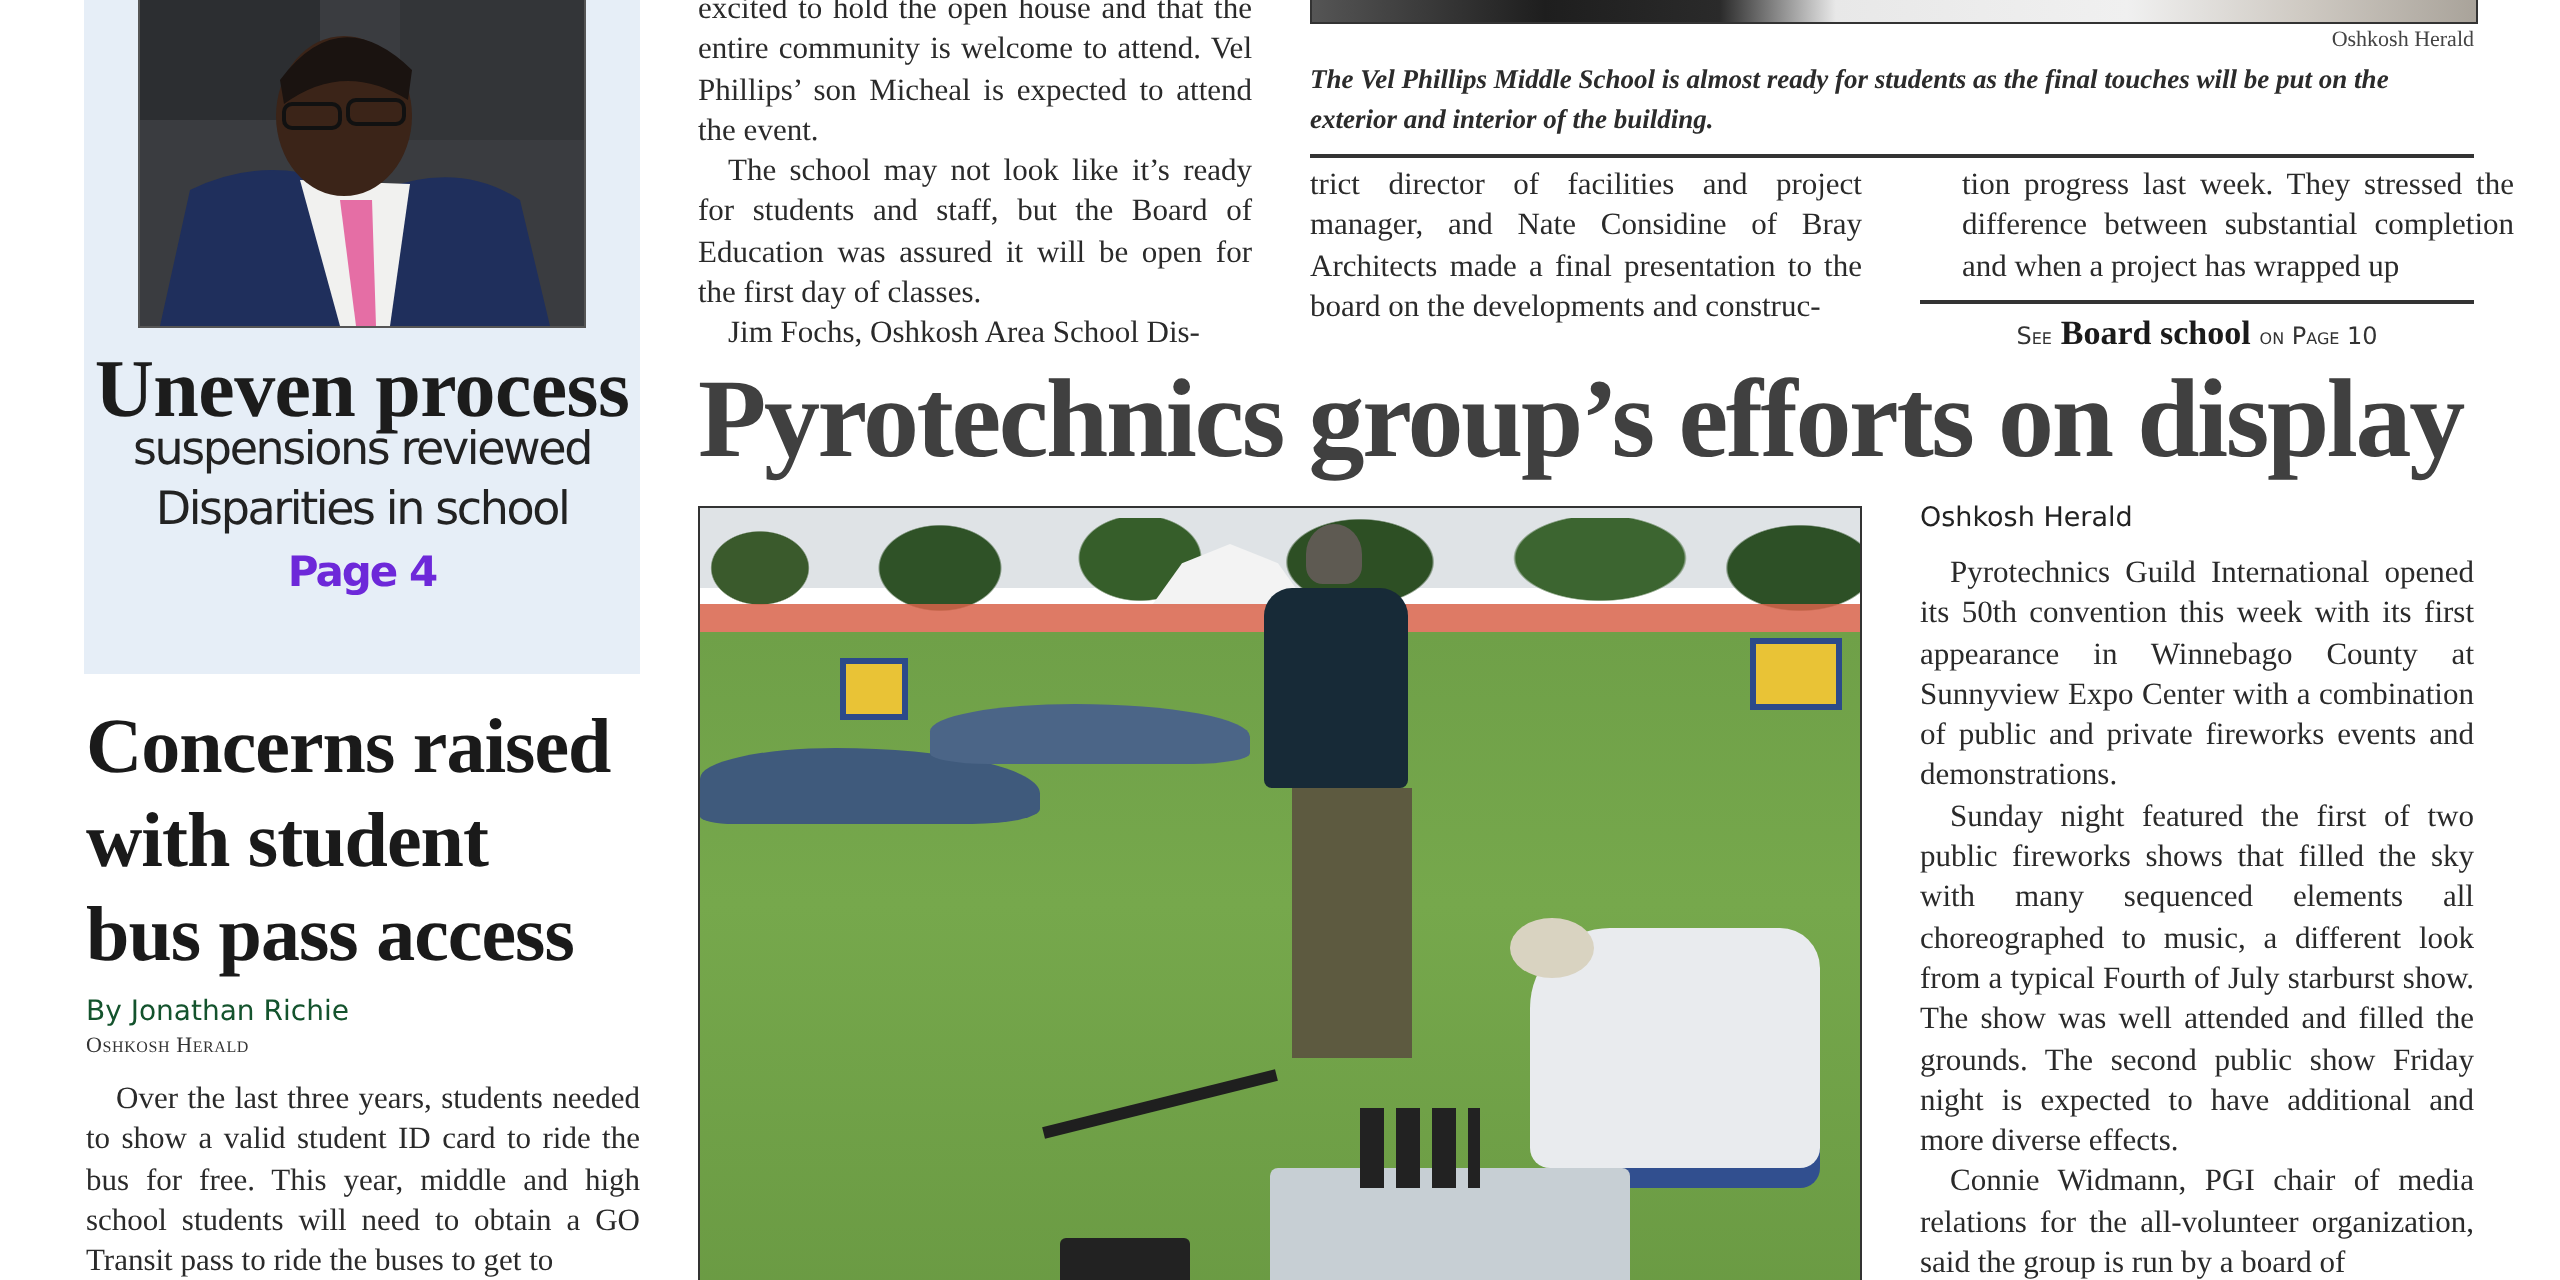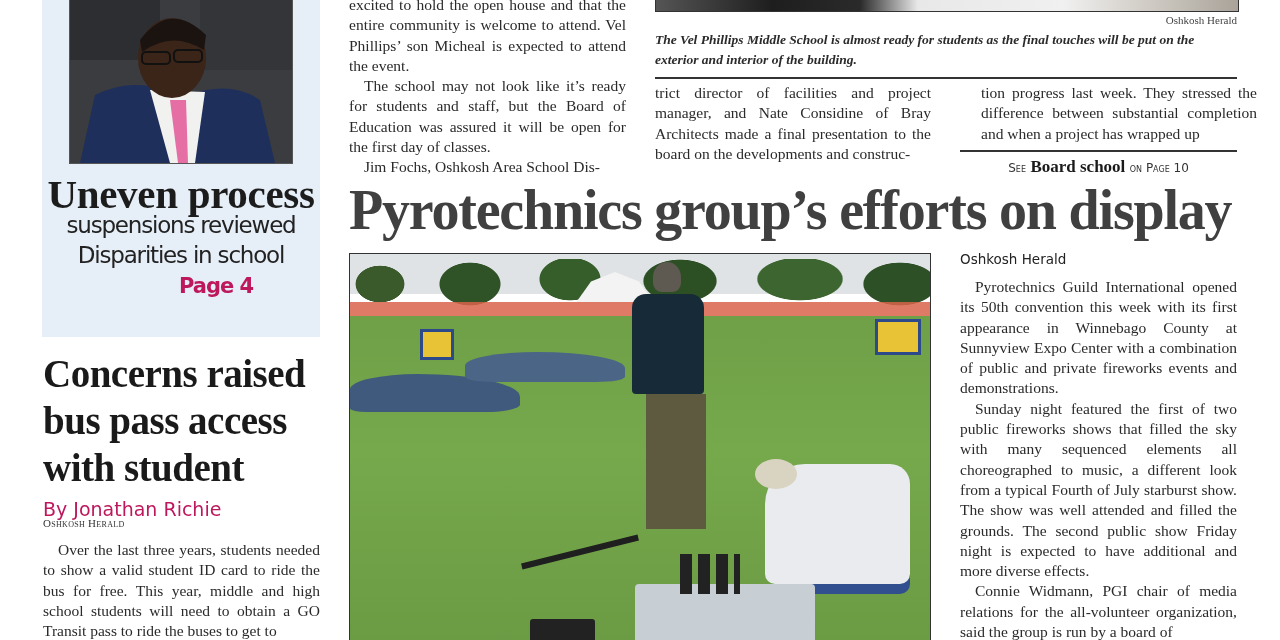--- a/index.html
+++ b/index.html
@@ -7,25 +7,25 @@
     width: 1280px; height: 640px; overflow: hidden; background: #ffffff; position: relative;
     font-family: "Liberation Serif", "DejaVu Serif", serif; color: #1e1e1e;
   }
   .abs { position: absolute; }
 
   
   .promo-box { left: 42px; top: 0; width: 278px; height: 337px; background: #e6eef7; }
   .promo-photo { left: 69px; top: 0; width: 222px; height: 163px; overflow: hidden; background: #3b3d42; border-bottom: 1px solid #555; border-left:1px solid #555; border-right:1px solid #555; }
   .promo-title { left: 42px; top: 170px; width: 278px; text-align: center; font-size: 41px; font-weight: bold; letter-spacing: -0.3px; color: #1c1c1c; }
   .promo-sub { left: 42px; top: 210px; width: 278px; text-align: center; font-family: "DejaVu Sans", sans-serif; font-size: 23px; line-height: 30px; color: #222; letter-spacing: -1.2px; transform-origin: center; }
-  .promo-page { left: 42px; top: 274px; width: 278px; text-align: center; font-family: "DejaVu Sans", sans-serif; font-size: 21px; font-weight: bold; letter-spacing: -1px; color: #be185d; padding-left: 35px; }
+  .promo-page { left: 42px; top: 274px; width: 278px; text-align: center; font-family: "DejaVu Sans", sans-serif; font-size: 21px; font-weight: bold; letter-spacing: -1px; color: #6d28d9; }
 
   
   .bus-headline { left: 43px; top: 350px; width: 290px; font-size: 39px; line-height: 47px; font-weight: bold; letter-spacing: -0.5px; color: #1a1a1a; }
-  .byline { left: 43px; top: 498px; font-family: "DejaVu Sans", sans-serif; font-size: 19px; color: #be185d; }
+  .byline { left: 43px; top: 498px; font-family: "DejaVu Sans", sans-serif; font-size: 14px; color: #14532d; }
   .outlet { left: 43px; top: 517px; font-size: 11px; font-variant: small-caps; letter-spacing: 0.3px; color: #333; }
   .body-text { font-size: 15.5px; line-height: 20.3px; color: #2a2a2a; text-align: justify; }
   .bus-body { left: 43px; top: 540px; width: 277px; }
   .para { text-indent: 15px; margin: 0; }
 
   
   .col-a { left: 349px; top: -5px; width: 277px; }
   .col-b { left: 655px; top: 83px; width: 276px; }
   .col-c { left: 960px; top: 83px; width: 276px; margin-left: 21px; }
 
@@ -95,22 +95,22 @@
 </div>
 <div class="abs promo-title">Uneven process</div>
 <div class="abs promo-sub">
   <div>suspensions reviewed</div>
   <div>Disparities in school</div>
 </div>
 <div class="abs promo-page">Page 4</div>
 
 <div class="abs bus-headline">
   <div>Concerns raised</div>
+  <div>with student</div>
   <div>bus pass access</div>
-  <div>with student</div>
 </div>
 <div class="abs byline">By Jonathan Richie</div>
 <div class="abs outlet">Oshkosh Herald</div>
 <div class="abs body-text bus-body">
   <p class="para">Over the last three years, students needed to show a valid student ID card to ride the bus for free. This year, middle and high school students will need to obtain a GO Transit pass to ride the buses to get to</p>
 </div>
 
 <div class="abs body-text col-a">
   <p class="para" style="text-indent:0">excited to hold the open house and that the entire community is welcome to attend. Vel Phillips’ son Micheal is expected to attend the event.</p>
   <p class="para">The school may not look like it’s ready for students and staff, but the Board of Education was assured it will be open for the first day of classes.</p>

